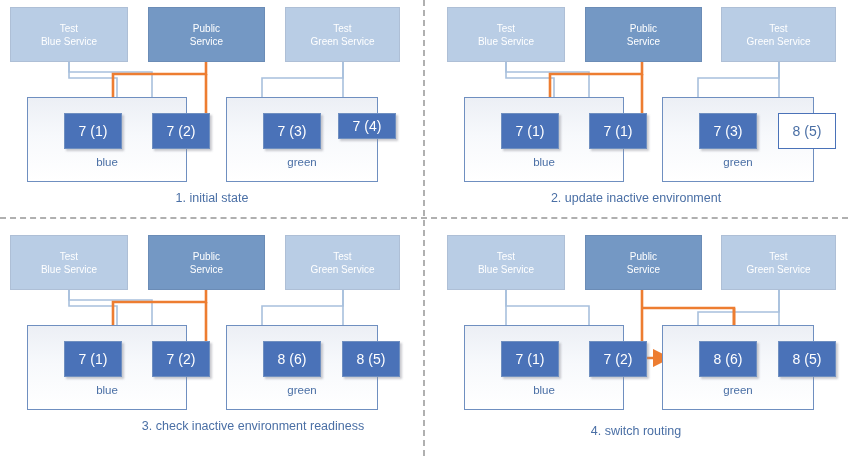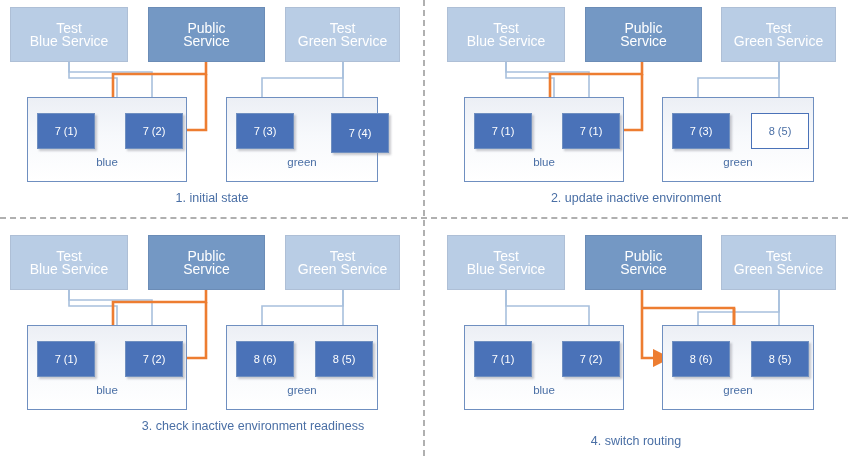--- a/index.html
+++ b/index.html
@@ -17,35 +17,35 @@
   .quad{position:absolute;width:424px;height:228px;}
   .q1{left:0;top:0;}
   .q2{left:424px;top:0;}
   .q3{left:0;top:228px;}
   .q4{left:424px;top:228px;}
 
   .svgwrap{position:absolute;left:0;top:0;width:424px;height:228px;}
 
   
   .hdr{position:absolute;display:flex;align-items:center;justify-content:center;
-       text-align:center;color:#ffffff;font-size:14px;line-height:13px;
+       text-align:center;color:#ffffff;font-size:10px;line-height:13px;
        box-sizing:border-box;}
   .hdr.light{background:#b9cde5;border:1px solid #aebfd6;}
   .hdr.dark{background:#7498c4;border:1px solid #6b8cb6;}
 
   
   .env{position:absolute;box-sizing:border-box;border:1px solid #6f8fc0;
        background:linear-gradient(to bottom,#eceff5 0%,#f7f9fc 45%,#ffffff 100%);}
   .env-label{position:absolute;width:100%;text-align:center;
              color:#4a6fa5;font-size:11.5px;}
 
   
   .vbox{position:absolute;box-sizing:border-box;
         display:flex;align-items:center;justify-content:center;
-        font-size:11px;}
+        font-size:14px;margin-left:27px;}
   .vbox.filled{background:#4a72b8;border:1px solid #6f8fc0;color:#ffffff;
                box-shadow:1.5px 1.5px 2px rgba(140,140,150,.45);}
   .vbox.outline{background:#ffffff;border:1px solid #4a72b8;color:#4a6fa5;}
 
   
   .cap{position:absolute;width:100%;text-align:center;
        color:#4a6fa5;font-size:12.5px;}
 </style>
 </head>
 <body>
@@ -97,21 +97,21 @@
     </div>
 
     <div class="env" style="left:27px;top:97px;width:160px;height:85px;">
       <div class="vbox filled" style="left:9px;top:15px;width:58px;height:36px;">7 (1)</div>
       <div class="vbox filled" style="left:97px;top:15px;width:58px;height:36px;">7 (2)</div>
       <div class="env-label" style="top:58px;">blue</div>
     </div>
 
     <div class="env" style="left:226px;top:97px;width:152px;height:85px;">
       <div class="vbox filled" style="left:9px;top:15px;width:58px;height:36px;">7 (3)</div>
-      <div class="vbox filled" style="left:104px;top:15px;width:58px;height:40px;">7 (4)</div>
+      <div class="vbox filled" style="left:84px;top:15px;width:58px;height:26px;">7 (4)</div>
       <div class="env-label" style="top:58px;">green</div>
     </div>
 
     <div class="cap" style="top:191px;">1. initial state</div>
   </div>
 
   <div class="quad q2">
     <svg class="svgwrap" viewBox="0 0 424 228">
       <defs>
         <marker id="bhead2" markerWidth="8" markerHeight="8" refX="4" refY="4" orient="auto">
@@ -269,16 +269,16 @@
       <div class="vbox filled" style="left:97px;top:15px;width:58px;height:36px;">7 (2)</div>
       <div class="env-label" style="top:58px;">blue</div>
     </div>
 
     <div class="env" style="left:238px;top:97px;width:152px;height:85px;">
       <div class="vbox filled" style="left:9px;top:15px;width:58px;height:36px;">8 (6)</div>
       <div class="vbox filled" style="left:88px;top:15px;width:58px;height:36px;">8 (5)</div>
       <div class="env-label" style="top:58px;">green</div>
     </div>
 
-    <div class="cap" style="top:206px;">4. switch routing</div>
+    <div class="cap" style="top:196px;">4. switch routing</div>
   </div>
 
 </div>
 
 </body></html>

